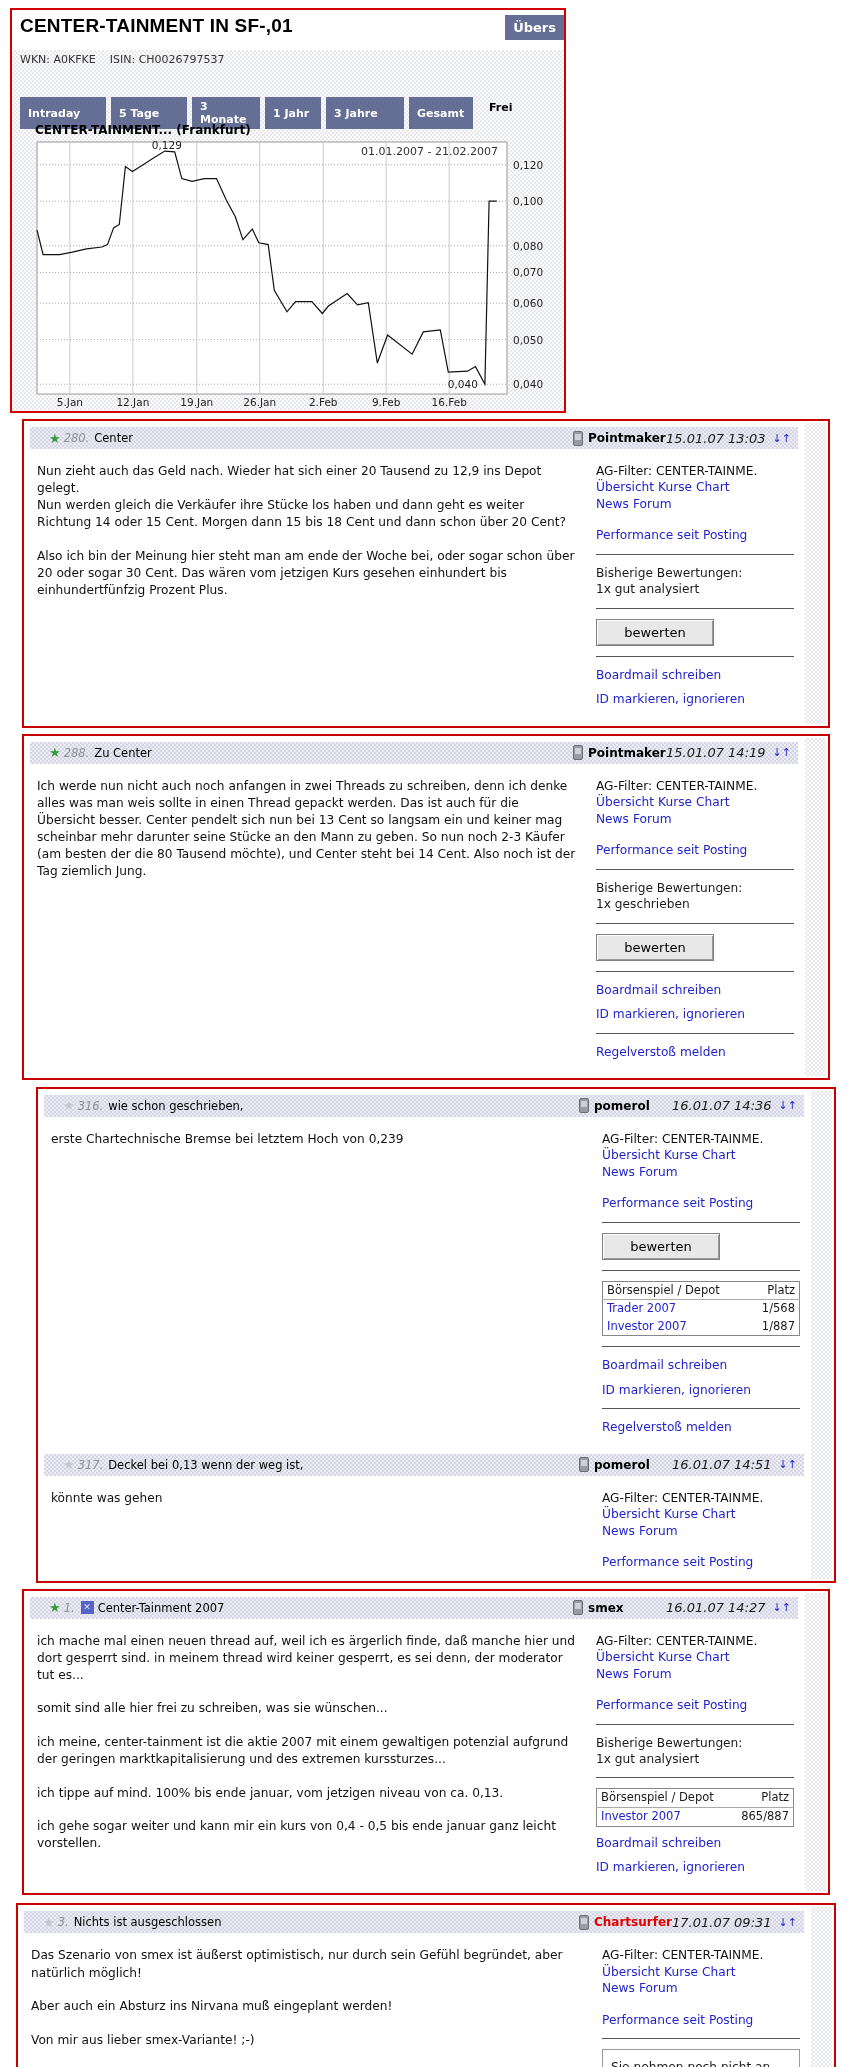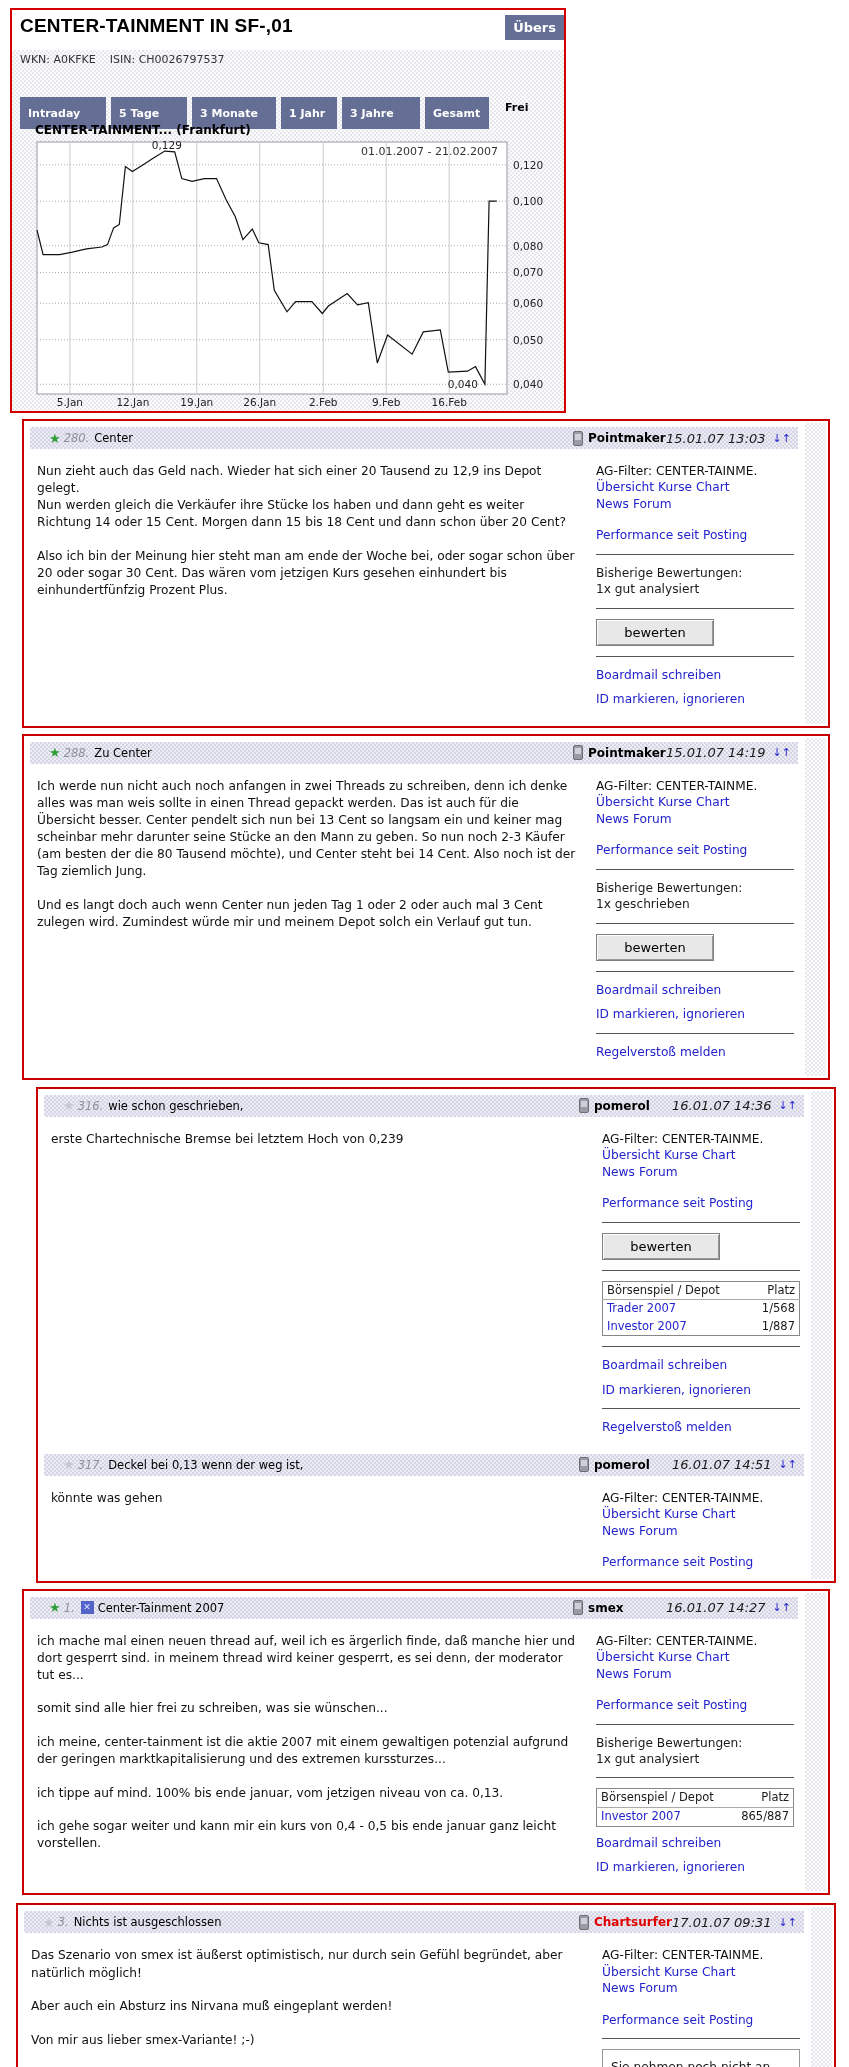--- a/index.html
+++ b/index.html
@@ -19,21 +19,21 @@
   .cb-title-row{position:relative;background:#fff;padding:5px 8px 3px 8px;height:32px;}
   .cb-title{font-family:"Liberation Sans",sans-serif;font-size:19px;font-weight:bold;letter-spacing:.2px;color:#000;}
   .uebers-btn{position:absolute;right:0;top:5px;background:#656e94;color:#fff;border:0;
       font-family:"DejaVu Sans",sans-serif;font-weight:bold;font-size:13px;padding:5px 8px;cursor:pointer;}
   .wkn-row{font-size:11px;color:#333;padding:3px 8px 4px;}
   .wkn-row span{margin-right:14px;}
   .cb-gap{height:27px;}
   .tabs-row{display:flex;gap:5px;padding-left:8px;height:21px;}
   .tab{background:#656e94;color:#fff;font-weight:bold;font-size:11px;display:flex;align-items:center;
        padding:16px 8px;box-sizing:border-box;cursor:pointer;}
-  .t0{width:86px}.t1{width:76px}.t2{width:84px}.t3{width:56px}.t4{width:78px}.t5{width:64px}
+  .t0{width:86px}.t1{width:76px}.t2{width:68px}.t3{width:56px}.t4{width:78px}.t5{width:64px}
   .frei{display:flex;align-items:center;font-size:11px;font-weight:bold;color:#000;padding-left:11px;border-radius:6px;}
   .chart-label{font-weight:bold;font-size:12px;color:#000;padding:5px 0 2px 23px;}
   #chartsvg{display:block;margin-left:24px;}
   #chartsvg text{font-family:"DejaVu Sans",sans-serif;font-size:10.5px;fill:#222;}
   #chartsvg text.rng{font-size:11px;fill:#333;}
 
   
   .postbox{box-sizing:border-box;border:2px solid #c80000;background:#fff;position:relative;padding:4px 0 2px;}
   .pb-std{width:808px;margin:6px 0 0 22px;}
   .pb-in {width:800px;margin:7px 0 0 36px;}
@@ -192,21 +192,20 @@
     <span class="bar-right">
       <span class="uicon"></span>
       <a class="uname">Pointmaker</a>
       <span class="pdate">15.01.07 14:19</span>
       <a class="arrows">↓↑</a>
     </span>
   </div>
   <div class="post-main" style="min-height:256px">
     <div class="post-body">
       <p>Ich werde nun nicht auch noch anfangen in zwei Threads zu schreiben, denn ich denke alles was man weis sollte in einen Thread gepackt werden. Das ist auch für die Übersicht besser. Center pendelt sich nun bei 13 Cent so langsam ein und keiner mag scheinbar mehr darunter seine Stücke an den Mann zu geben. So nun noch 2-3 Käufer (am besten der die 80 Tausend möchte), und Center steht bei 14 Cent. Also noch ist der Tag ziemlich Jung.</p>
-      <p class="mt">Und es langt doch auch wenn Center nun jeden Tag 1 oder 2 oder auch mal 3 Cent zulegen wird. Zumindest würde mir und meinem Depot solch ein Verlauf gut tun.</p>
     </div>
     <div class="side">
       <div class="ag">AG-Filter: CENTER-TAINME.</div>
       <div class="slinks">
         <a>Übersicht</a><a>Kurse</a><a>Chart</a>
       </div>
       <div class="slinks">
         <a>News</a><a>Forum</a>
       </div>
       <div class="perf"><a>Performance seit Posting</a></div>

